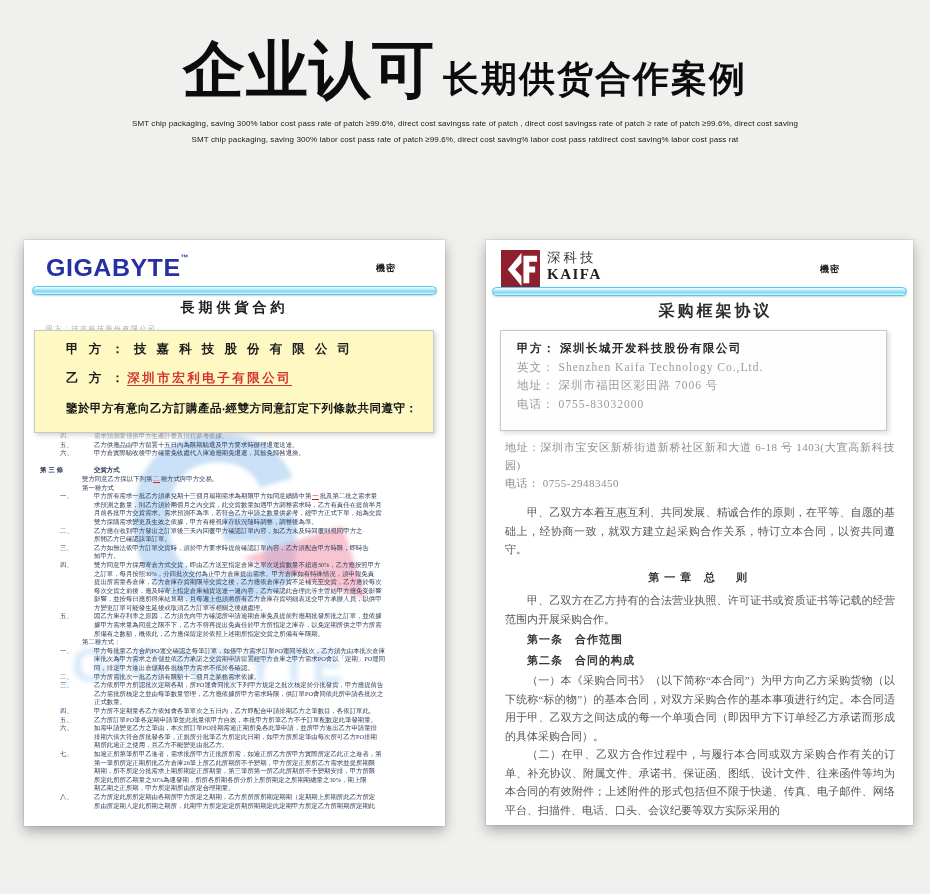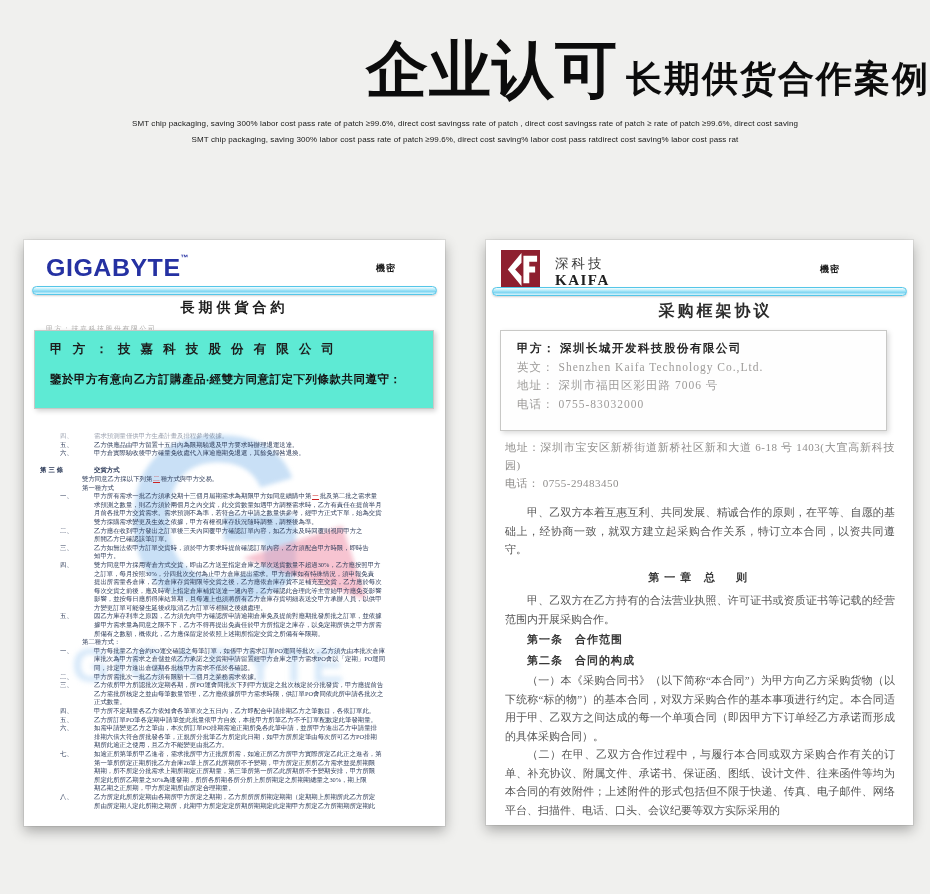--- a/index.html
+++ b/index.html
@@ -1,21 +1,21 @@
 <!DOCTYPE html>
 <html><head>
 <meta charset="utf-8">
 <style>
   html,body{margin:0;padding:0;}
   body{width:930px;height:894px;background:#f0f0ee;font-family:"Liberation Sans",sans-serif;overflow:hidden;}
   .page{position:relative;width:930px;height:894px;}
 
   
   header{text-align:center;padding-top:28px;}
-  .h-titles{display:flex;justify-content:flex-end;align-items:baseline;gap:8px;}
+  .h-titles{display:flex;justify-content:center;align-items:baseline;gap:8px;}
   .h-main{font-size:62px;font-weight:600;color:#0c0c0c;letter-spacing:1px;}
   .h-sub{font-size:36px;font-weight:600;color:#0c0c0c;letter-spacing:2px;}
   .h-tag{font-size:8px;color:#161616;letter-spacing:.1px;white-space:nowrap;font-weight:500;}
   .h-tag1{margin-top:7px;}
   .h-tag2{margin-top:7px;}
 
   
   .docs{position:absolute;top:240px;left:0;width:930px;height:600px;}
   .doc{position:absolute;top:0;background:#fff;box-shadow:0 5px 12px rgba(0,0,0,.30),0 0 0 1px #e0e0de;overflow:hidden;}
   .doc-left{left:24px;width:421px;height:586px;}
@@ -31,22 +31,22 @@
   .doc-left .bar{top:46px;left:8px;right:8px;}
   .doc-right .bar{top:47px;left:6px;right:6px;}
 
   
   .brand{position:absolute;top:13px;left:22px;font-size:25px;font-weight:800;color:#2531a2;
          letter-spacing:.5px;transform:scaleY(.96);}
   .brand .tm{font-size:8px;vertical-align:top;font-weight:700;}
   .ltitle{position:absolute;top:59px;left:0;right:0;text-align:center;font-family:"Liberation Serif",serif;
           font-size:14px;font-weight:700;letter-spacing:4px;color:#1a1a1a;filter:blur(.2px);}
   .ghost{position:absolute;top:84px;left:22px;font-size:7px;color:#b0aeac;letter-spacing:1.5px;filter:blur(.4px);}
-  .lbox{position:absolute;top:90px;left:10px;width:400px;height:79px;background:#5eead4;border:1px solid #c8c8c6;
-        box-shadow:2px 2px 5px rgba(0,0,0,.18);box-sizing:border-box;padding:10px 0 0 15px;
+  .lbox{position:absolute;top:90px;left:10px;width:400px;height:103px;background:#fef9c3;border:1px solid #c8c8c6;
+        box-shadow:2px 2px 5px rgba(0,0,0,.18);box-sizing:border-box;padding:10px 0 0 31px;
         font-family:"Liberation Serif",serif;z-index:2;}
   .lbox .r1{font-size:12.5px;font-weight:700;color:#1d1d1d;letter-spacing:3.5px;filter:blur(.3px);}
   .lbox .r2{margin-top:12px;font-size:12.5px;font-weight:700;color:#1d1d1d;letter-spacing:3.5px;filter:blur(.3px);}
   .red-co{color:#d5332f;border-bottom:1px solid #d5332f;letter-spacing:2.5px;}
   .lbox .r3{margin-top:13px;font-size:11.5px;font-weight:700;color:#141414;letter-spacing:.5px;filter:blur(.3px);}
 
   .wm{position:absolute;z-index:0;}
   .wm-g{top:160px;left:100px;font-size:240px;line-height:1;font-weight:700;color:rgba(148,194,238,.50);filter:blur(2px);}
   .wm-tri{top:300px;left:228px;width:0;height:0;border-left:105px solid transparent;
           border-top:78px solid rgba(240,148,172,.55);transform:rotate(-18deg);filter:blur(2px);}
@@ -59,21 +59,21 @@
   .lline{white-space:nowrap;height:8.6px;}
   .lm{display:inline-block;width:34px;margin-left:-34px;}
   .lline.sec{font-weight:700;}
   .sec .lm{width:54px;margin-left:-54px;letter-spacing:2px;}
   .lline.sub{margin-left:-12px;}
   .lline.faint{opacity:.5;}
   .redc{color:#cc2222;border-bottom:1px solid #cc2222;margin:0 1px;}
   .redc:empty{display:none;}
 
   
-  .klogo{position:absolute;top:10px;left:15px;display:flex;align-items:flex-end;gap:15px;}
+  .klogo{position:absolute;top:10px;left:15px;display:flex;align-items:flex-start;gap:7px;}
   .kmark{width:39px;height:39px;display:block;}
   .ktxt{display:flex;flex-direction:column;line-height:1.15;}
   .kcn{font-size:13.5px;color:#3c3c3c;letter-spacing:3px;}
   .ken{font-size:15px;font-family:"Liberation Serif",serif;font-weight:700;color:#1f1f1f;letter-spacing:1.5px;}
   .rtitle{position:absolute;top:61px;left:0;right:0;text-align:center;font-family:"Liberation Serif",serif;
           font-size:16px;font-weight:700;letter-spacing:3px;color:#2c2c2c;filter:blur(.3px);padding-left:32px;}
   .rbox{position:absolute;top:90px;left:14px;width:387px;height:101px;background:#fefefe;border:1px solid #c8c8c6;
         box-shadow:2px 2px 5px rgba(0,0,0,.15);box-sizing:border-box;padding:8px 0 0 16px;
         font-family:"Liberation Serif",serif;z-index:2;}
   .brow{font-size:11.5px;line-height:18.5px;letter-spacing:1px;color:#262626;filter:blur(.3px);white-space:nowrap;}
@@ -113,20 +113,21 @@
       <div class="wm wm-text">GIGABYTE</div>
 
       <div class="brand"><span>GIGABYTE</span><span class="tm">™</span></div>
       <div class="conf">機密</div>
       <div class="bar"></div>
       <div class="ltitle">長期供貨合約</div>
       <div class="ghost">甲方：技嘉科技股份有限公司</div>
 
       <div class="lbox">
         <div class="r1">甲 方 ： 技 嘉 科 技 股 份 有 限 公 司</div>
+        <div class="r2"><span>乙 方 ：</span><span class="red-co">深圳市宏利电子有限公司</span></div>
         <div class="r3">鑒於甲方有意向乙方訂購產品‧經雙方同意訂定下列條款共同遵守：</div>
       </div>
 
       <div class="lbody">
 
       <div class="lline faint"><span class="lm">四、</span><span>需求預測量僅供甲方生產計畫及排程參考依據。</span><span></span></div>
           <div class="lline"><span class="lm">五、</span><span>乙方供應品由甲方留置十五日內為限期驗退及甲方要求時辦理退運送達。</span><span></span></div>
           <div class="lline"><span class="lm">六、</span><span>甲方倉實際驗收後甲方確量免收處代入庫逾應期免退還，其餘免歸咎退換。</span><span></span></div>
           <div class="lline"><span class="lm"></span><span></span><span></span></div>
           <div class="lline sec"><span class="lm">第三條</span><span>交貨方式</span><span></span></div>

